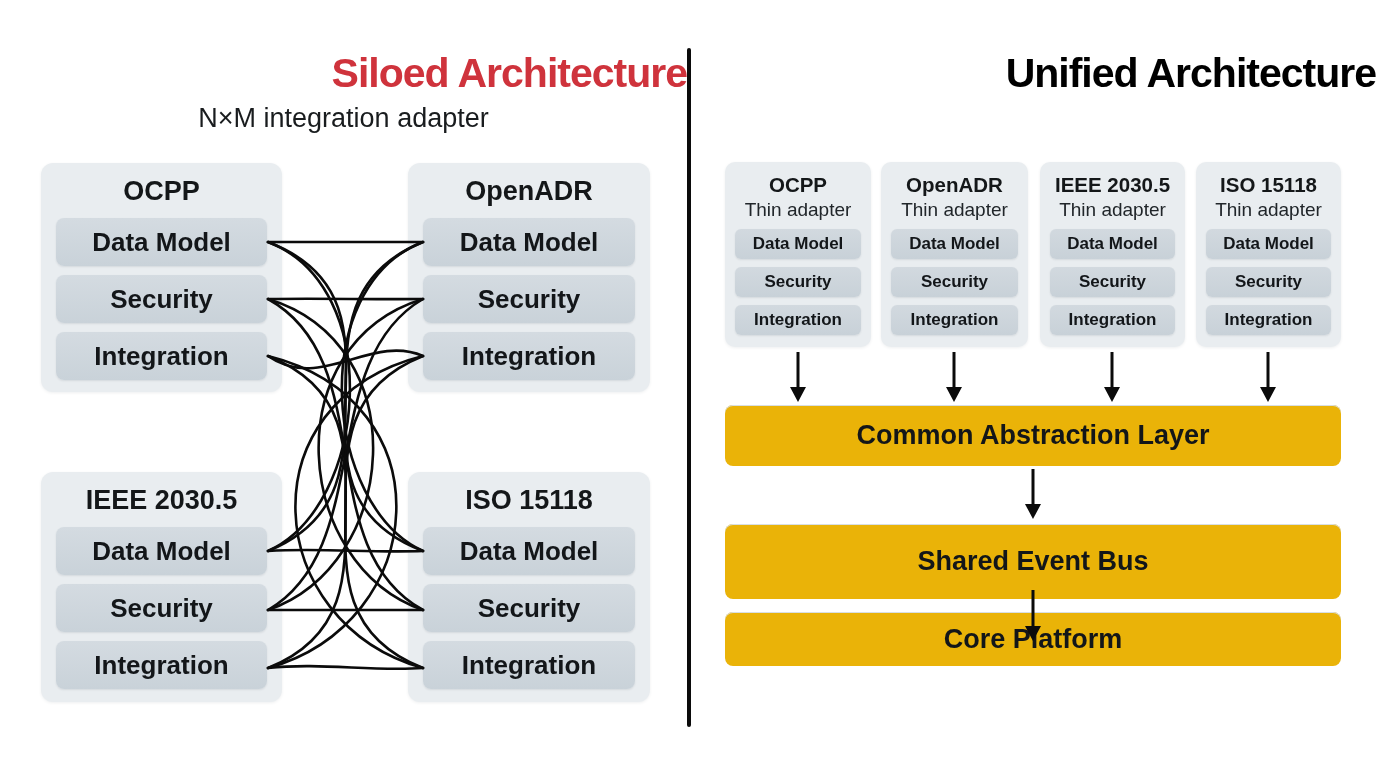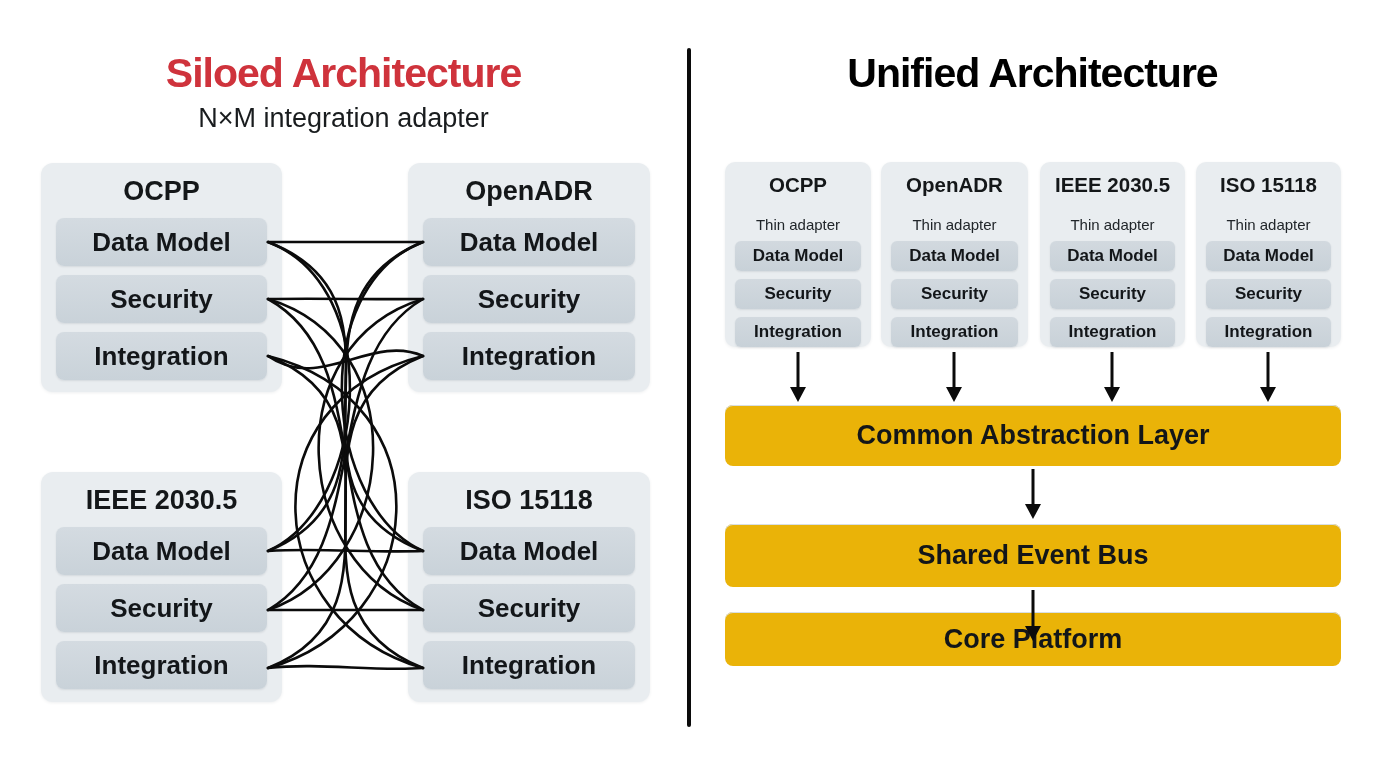--- a/index.html
+++ b/index.html
@@ -1,21 +1,21 @@
 <!DOCTYPE html>
 <html><head>
 <meta charset="utf-8">
 <style>
   html,body{margin:0;padding:0;background:#ffffff;}
   .stage{
     position:relative;width:1376px;height:768px;background:#ffffff;overflow:hidden;
     font-family:"Liberation Sans",sans-serif;color:#15181a;
   }
   
-  .panel-title{position:absolute;top:50px;width:687px;text-align:center;
+  .panel-title{position:absolute;top:50px;width:687px;text-align:right;
     font-size:41px;font-weight:bold;letter-spacing:-1px;}
   .panel-title.siloed{left:0;color:#cf333c;}
   .panel-title.unified{left:689px;color:#000000;}
   .panel-subtitle{position:absolute;top:103px;left:0;width:687px;text-align:center;
     font-size:27px;color:#191c1e;}
   
   .divider{position:absolute;left:687px;top:48px;width:4px;height:679px;
     background:#0b0b0b;border-radius:2px;}
   
   .g-card{position:absolute;width:241px;height:229px;background:#e9edf0;
@@ -25,34 +25,34 @@
   .g-card .g-items{padding:0 15px;}
   .g-card .g-item{height:48px;margin-bottom:9px;border-radius:8px;
     background:linear-gradient(180deg,#d4dbe1,#c9d2d9);
     box-shadow:0 1px 2px rgba(40,50,60,.10);
     display:flex;align-items:center;justify-content:center;
     font-size:26px;font-weight:bold;color:#131619;}
   
   .a-card{position:absolute;top:162px;width:146px;height:185px;background:#e9edf0;
     border-radius:10px;box-shadow:0 1px 3px rgba(40,50,60,.08);}
   .a-title{margin-top:11px;text-align:center;font-size:20.5px;font-weight:bold;color:#141719;}
-  .a-sub{margin-top:19px;text-align:center;font-size:15px;color:#21262a;}
+  .a-sub{margin-top:2px;text-align:center;font-size:19px;color:#21262a;}
   .a-items{padding:0 10px;margin-top:8px;}
   .a-item{height:30px;margin-bottom:8px;border-radius:6px;
     background:linear-gradient(180deg,#d2d9df,#c8d1d8);
     box-shadow:0 1px 2px rgba(40,50,60,.10);
     display:flex;align-items:center;justify-content:center;
     font-size:17px;font-weight:bold;color:#131619;}
   
   .layer-bar{position:absolute;left:725px;width:616px;background:#eab308;
     border-radius:8px;display:flex;align-items:center;justify-content:center;
     font-size:27px;font-weight:bold;color:#131619;
     box-shadow:inset 0 1px 0 #d8dfe4;}
   .layer-cal{top:405px;height:61px;}
-  .layer-seb{top:524px;height:63px;}
+  .layer-seb{top:524px;height:75px;}
   .layer-core{top:612px;height:54px;}
   
   .overlay{position:absolute;left:0;top:0;width:1376px;height:768px;pointer-events:none;}
 </style>
 </head>
 <body>
 
 <div class="stage">
 
   <div class="panel-title siloed">Siloed Architecture</div>

